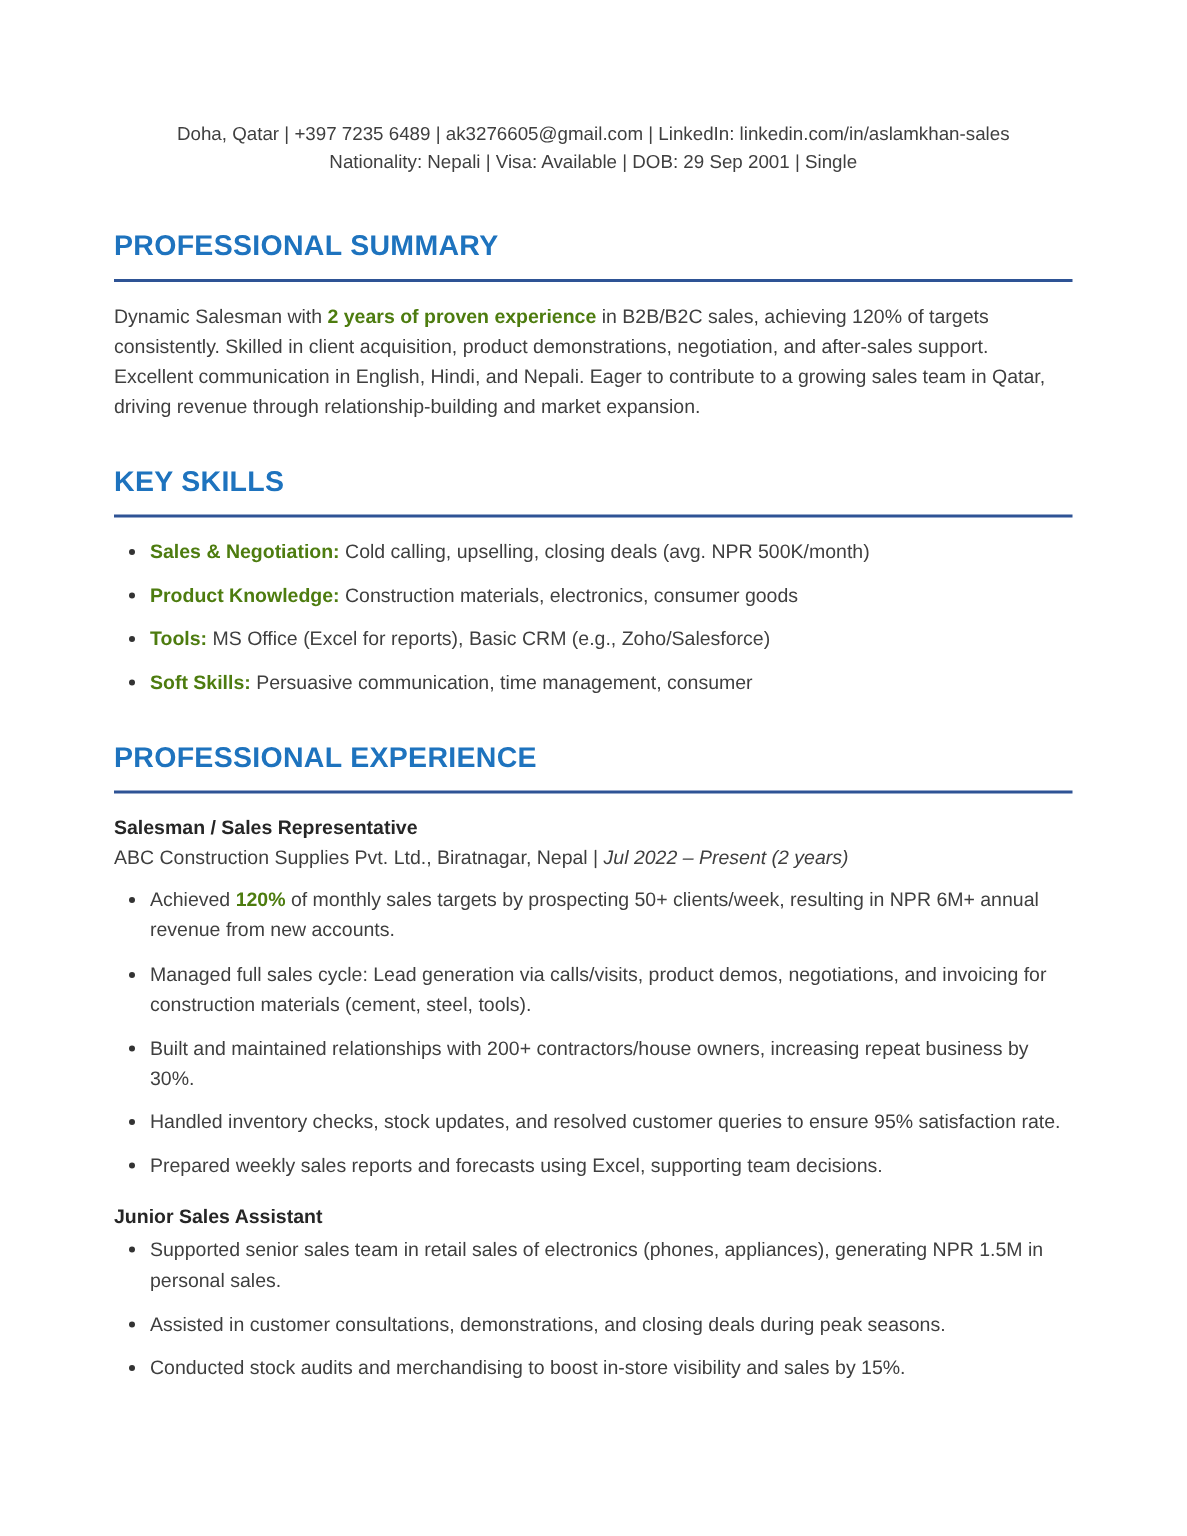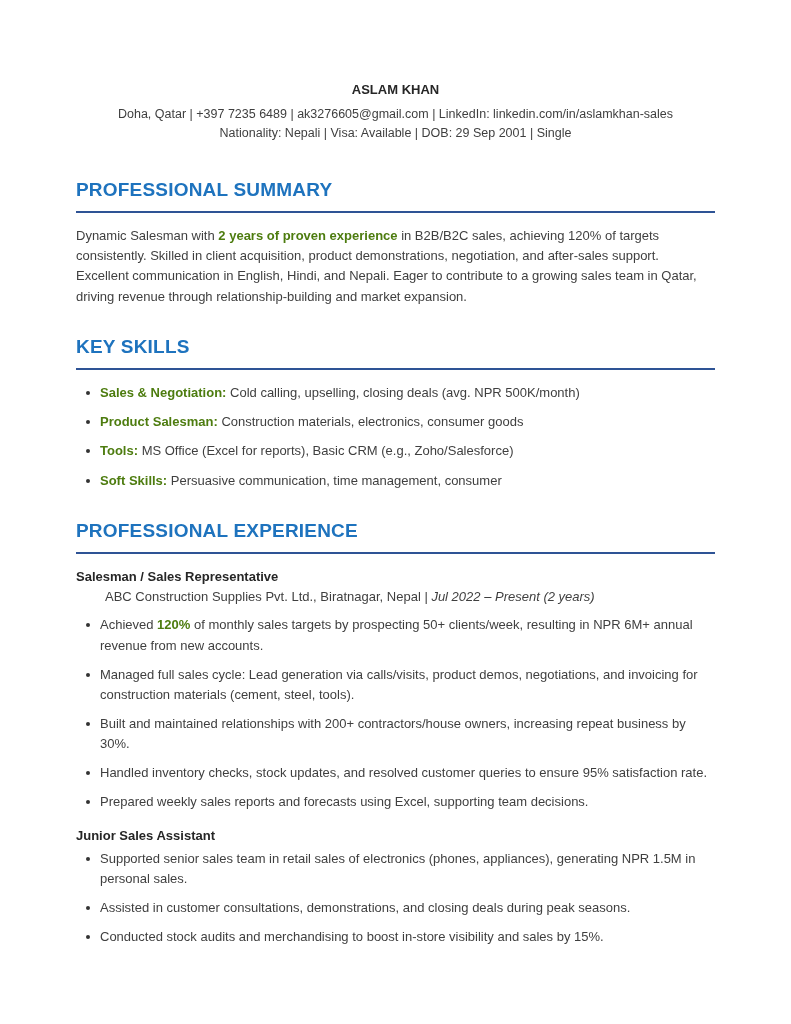--- a/index.html
+++ b/index.html
@@ -21,45 +21,44 @@
   .i { font-style:italic; }
   ul.bullets { list-style:none; padding-left:9px; margin-top:2px; }
   li.bullet { position:relative; padding-left:15px; margin-bottom:9px; }
   li.bullet::before {
     content:""; position:absolute; left:1px; top:8px;
     width:4px; height:4px; background:#333333; border-radius:50%;
   }
   .job { margin-top:4px; }
   .job + .job { margin-top:14px; }
   .job-role { font-weight:bold; color:#262626; }
-  .job-meta { margin-bottom:8px;margin-left:29px; }
+  .job-meta { margin-bottom:8px; }
 </style>
 </head>
 <body>
 
 <div class="page">
 
   <div class="header">
-    <div class="name">ASLAM KHAN</div>
     <div class="contact">Doha, Qatar | +397 7235 6489 | ak3276605@gmail.com | LinkedIn: linkedin.com/in/aslamkhan-sales</div>
     <div class="contact">Nationality: Nepali | Visa: Available | DOB: 29 Sep 2001 | Single</div>
   </div>
 
   <section>
     <div class="sec-title">PROFESSIONAL SUMMARY</div>
     <div class="rule"></div>
     <p class="body-text"><span>Dynamic Salesman with </span><span class="b">2 years of proven experience</span><span> in B2B/B2C sales, achieving 120% of targets consistently. Skilled in client acquisition, product demonstrations, negotiation, and after-sales support. Excellent communication in English, Hindi, and Nepali. Eager to contribute to a growing sales team in Qatar, driving revenue through relationship-building and market expansion.</span></p>
   </section>
 
   <section>
     <div class="sec-title">KEY SKILLS</div>
     <div class="rule"></div>
     <ul class="bullets">
       <li class="bullet"><span class="b">Sales &amp; Negotiation:</span><span> Cold calling, upselling, closing deals (avg. NPR 500K/month)</span></li>
-      <li class="bullet"><span class="b">Product Salesman:</span><span> Construction materials, electronics, consumer goods</span></li>
+      <li class="bullet"><span class="b">Product Knowledge:</span><span> Construction materials, electronics, consumer goods</span></li>
       <li class="bullet"><span class="b">Tools:</span><span> MS Office (Excel for reports), Basic CRM (e.g., Zoho/Salesforce)</span></li>
       <li class="bullet"><span class="b">Soft Skills:</span><span> Persuasive communication, time management, consumer</span></li>
     </ul>
   </section>
 
   <section>
     <div class="sec-title">PROFESSIONAL EXPERIENCE</div>
     <div class="rule"></div>
 
     <div class="job">

